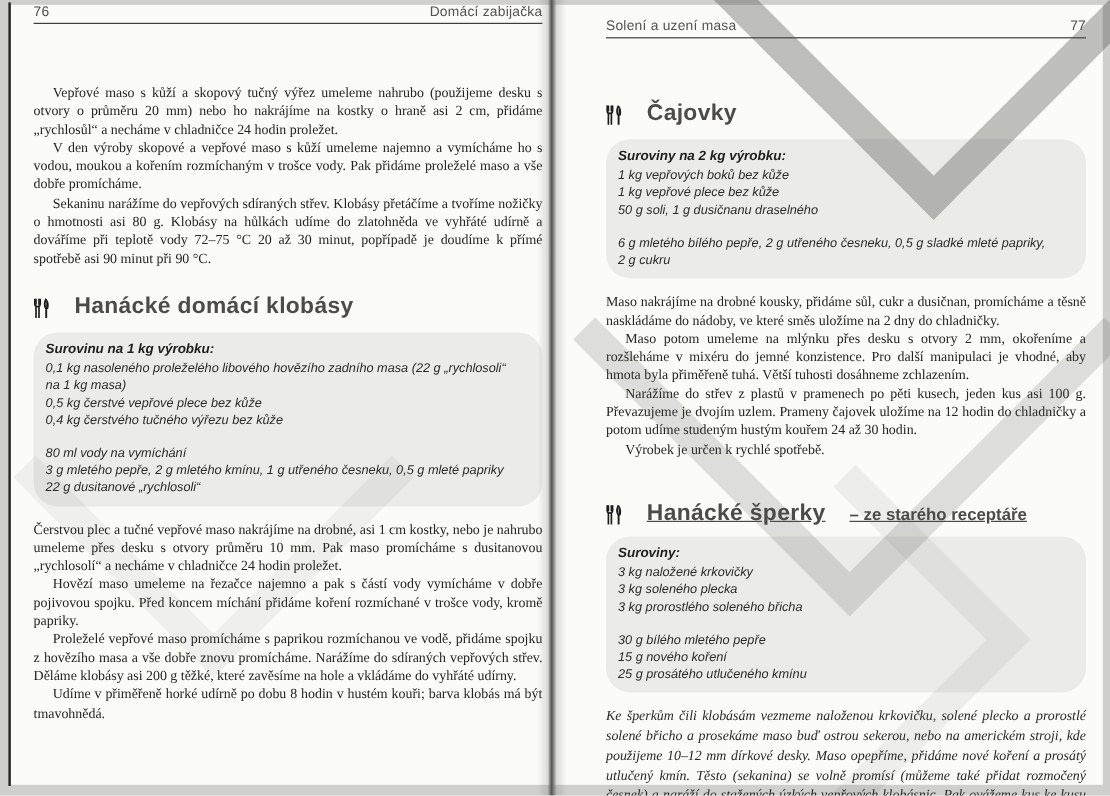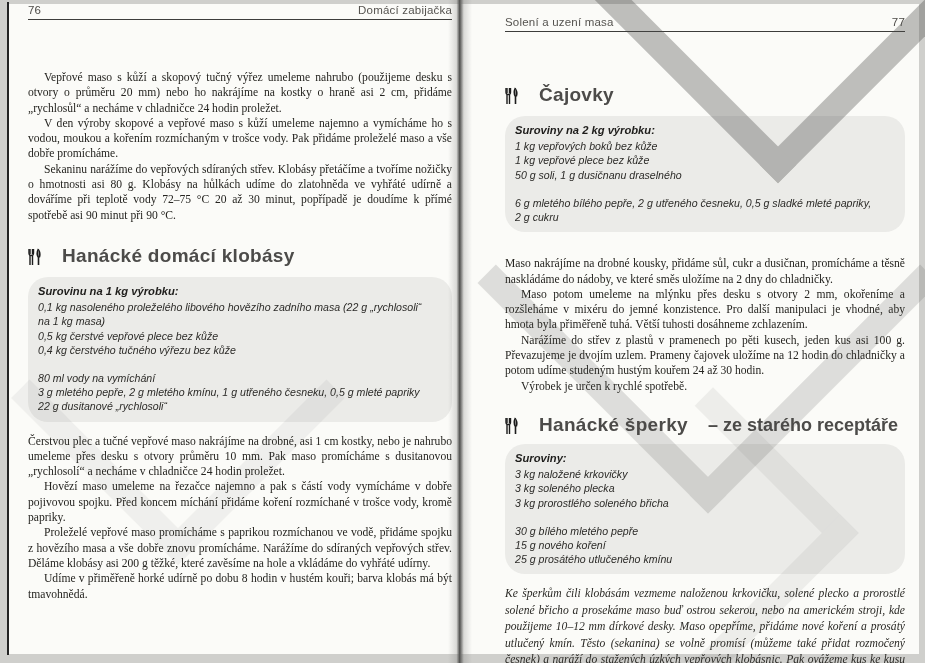--- a/index.html
+++ b/index.html
@@ -37,21 +37,21 @@
     text-align:justify;text-indent:16px;
   }
   p.body.no-indent{text-indent:0;}
   p.body.ital{font-style:italic;line-height:16.4px;color:#2a2925;}
 
   .recipe-head{
     display:flex;align-items:baseline;gap:20px;
     font-family:"Liberation Sans", sans-serif;font-weight:bold;color:#4c4b49;
   }
   .recipe-head .rh-title{font-size:19px;letter-spacing:.3px;}
-  .recipe-head .rh-sub{font-size:18px;color:#4c4b49;}
+  .recipe-head .rh-sub{font-size:14px;color:#4c4b49;}
   .cutlery{flex:0 0 auto;align-self:center;margin-top:2px;}
 
   .ingbox{
     background:#ebebe8;padding:7px 26px 8px 10px;
     font-family:"Liberation Sans", sans-serif;font-style:italic;
     font-size:10.6px;line-height:14.2px;color:#2c2b28;border-radius:20px;
   }
   .ingbox .ib-title{font-weight:bold;font-size:11.2px;color:#1e1d1b;margin-bottom:2px;}
   .ingbox .ib-cols{display:flex;gap:14px;flex-direction:column;}
   .ingbox .ib-col1{flex:0 0 49%;}
@@ -140,26 +140,26 @@
         <div class="ing">1 kg vepřové plece bez kůže</div>
         <div class="ing">50 g soli, 1 g dusičnanu draselného</div>
       </div>
       <div class="ib-col2">
         <div class="ing">6 g mletého bílého pepře, 2 g utřeného česneku, 0,5 g sladké mleté papriky,</div>
         <div class="ing">2 g cukru</div>
       </div>
     </div>
   </div>
 
-  <p class="body no-indent" style="margin-top:24px;">Maso nakrájíme na drobné kousky, přidáme sůl, cukr a dusičnan, promícháme a těsně naskládáme do nádoby, ve které směs uložíme na 2 dny do chladničky.</p>
+  <p class="body no-indent" style="margin-top:12px;">Maso nakrájíme na drobné kousky, přidáme sůl, cukr a dusičnan, promícháme a těsně naskládáme do nádoby, ve které směs uložíme na 2 dny do chladničky.</p>
   <p class="body">Maso potom umeleme na mlýnku přes desku s otvory 2 mm, okořeníme a rozšleháme v mixéru do jemné konzistence. Pro další manipulaci je vhodné, aby hmota byla přiměřeně tuhá. Větší tuhosti dosáhneme zchlazením.</p>
   <p class="body">Narážíme do střev z plastů v pramenech po pěti kusech, jeden kus asi 100 g. Převazujeme je dvojím uzlem. Prameny čajovek uložíme na 12 hodin do chladničky a potom udíme studeným hustým kouřem 24 až 30 hodin.</p>
   <p class="body">Výrobek je určen k rychlé spotřebě.</p>
 
-  <div class="recipe-head" style="margin:20px 0 8px 0;">
+  <div class="recipe-head" style="margin:35px 0 8px 0;text-decoration:underline;">
     <svg class="cutlery" width="14" height="18" viewBox="0 0 14 18">
       <path d="M2 1v5 M4.5 1v5 M2 7.5v9.5 M4.5 7.5v9.5" stroke="#1c1c1c" stroke-width="1.4" fill="none"></path>
       <path d="M1 1v4.2c0 1.4 1 2.3 2.2 2.3S5.5 6.6 5.5 5.2V1" stroke="#1c1c1c" stroke-width="1.4" fill="none"></path>
       <path d="M10.5 1c-1.6 3-1.6 6.2 0 8.5V17" stroke="#1c1c1c" stroke-width="1.6" fill="none"></path>
       <path d="M10.5 1c2 1.8 2.7 5.3 1.6 8.5h-1.6z" fill="#1c1c1c"></path>
     </svg>
     <span class="rh-title">Hanácké šperky</span>
     <span class="rh-sub">– ze starého receptáře</span>
   </div>
 

